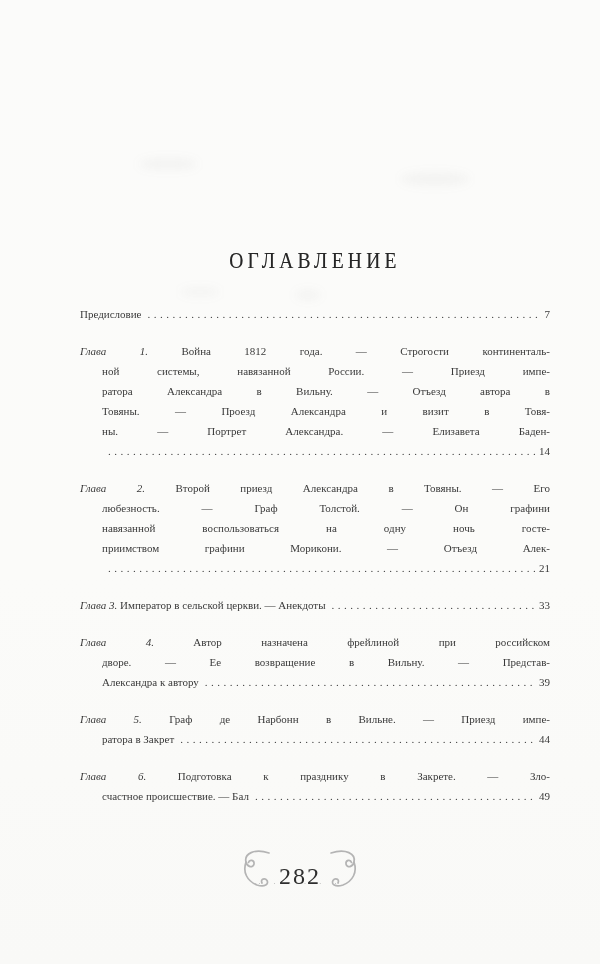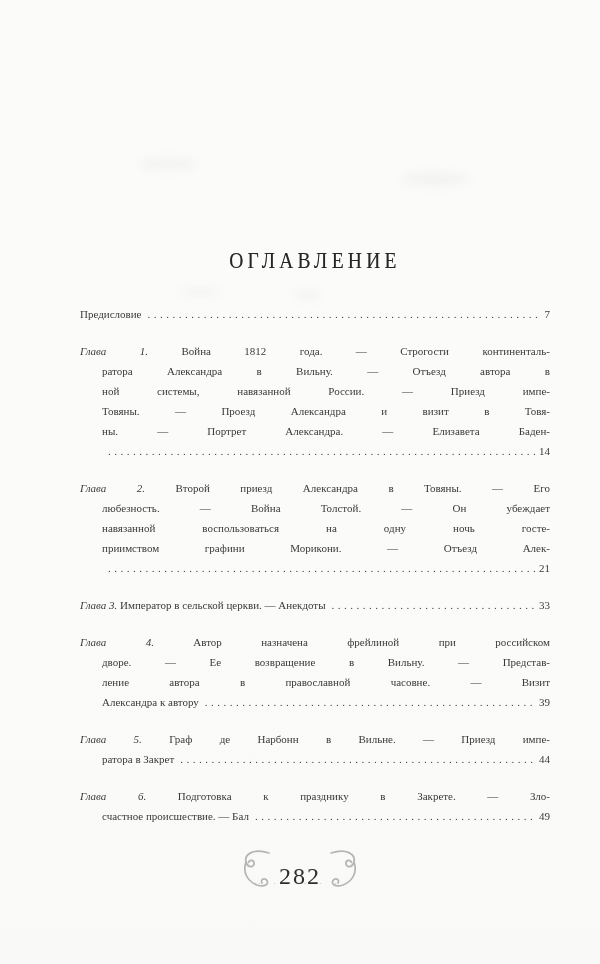--- a/index.html
+++ b/index.html
@@ -67,51 +67,50 @@
     <div class="toc">
         <div class="entry">
           <div class="tailrow">
             <span class="ttext">Предисловие</span>
             <span class="dots">........................................................................................</span>
             <span class="pg">7</span>
           </div>
         </div>
         <div class="entry">
           <div class="line"><i class="chl">Глава 1. </i><span>Война 1812 года. — Строгости континенталь-</span></div>
+          <div class="line cont"><span>ной системы, навязанной России. — Приезд импе-</span></div>
           <div class="line cont"><span>ратора Александра в Вильну. — Отъезд автора в</span></div>
-          <div class="line cont"><span>ной системы, навязанной России. — Приезд импе-</span></div>
           <div class="line cont"><span>Товяны. — Проезд Александра и визит в Товя-</span></div>
           <div class="line cont"><span>ны. — Портрет Александра. — Елизавета Баден-</span></div>
           <div class="tailrow indent">
             <span class="dots">........................................................................................</span>
             <span class="pg">14</span>
           </div>
         </div>
         <div class="entry">
           <div class="line"><i class="chl">Глава 2. </i><span>Второй приезд Александра в Товяны. — Его</span></div>
-          <div class="line cont"><span>любезность. — Война Толстой. — Он убеждает</span></div>
+          <div class="line cont"><span>любезность. — Граф Толстой. — Он графини</span></div>
           <div class="line cont"><span>навязанной воспользоваться на одну ночь госте-</span></div>
           <div class="line cont"><span>приимством графини Морикони. — Отъезд Алек-</span></div>
           <div class="tailrow indent">
             <span class="dots">........................................................................................</span>
             <span class="pg">21</span>
           </div>
         </div>
         <div class="entry">
           <div class="tailrow">
             <i class="chl">Глава 3. </i>
             <span class="ttext">Император в сельской церкви. — Анекдоты</span>
             <span class="dots">........................................................................................</span>
             <span class="pg">33</span>
           </div>
         </div>
         <div class="entry">
           <div class="line"><i class="chl">Глава 4. </i><span>Автор назначена фрейлиной при российском</span></div>
           <div class="line cont"><span>дворе. — Ее возвращение в Вильну. — Представ-</span></div>
-          <div class="line cont"><span>ление автора в православной часовне. — Визит</span></div>
           <div class="tailrow indent">
             <span class="ttext">Александра к автору</span>
             <span class="dots">........................................................................................</span>
             <span class="pg">39</span>
           </div>
         </div>
         <div class="entry">
           <div class="line"><i class="chl">Глава 5. </i><span>Граф де Нарбонн в Вильне. — Приезд импе-</span></div>
           <div class="tailrow indent">
             <span class="ttext">ратора в Закрет</span>

